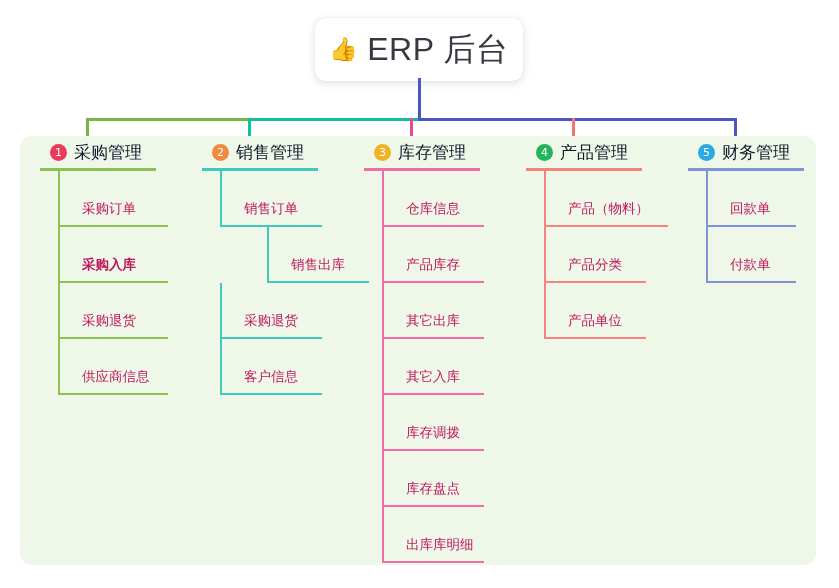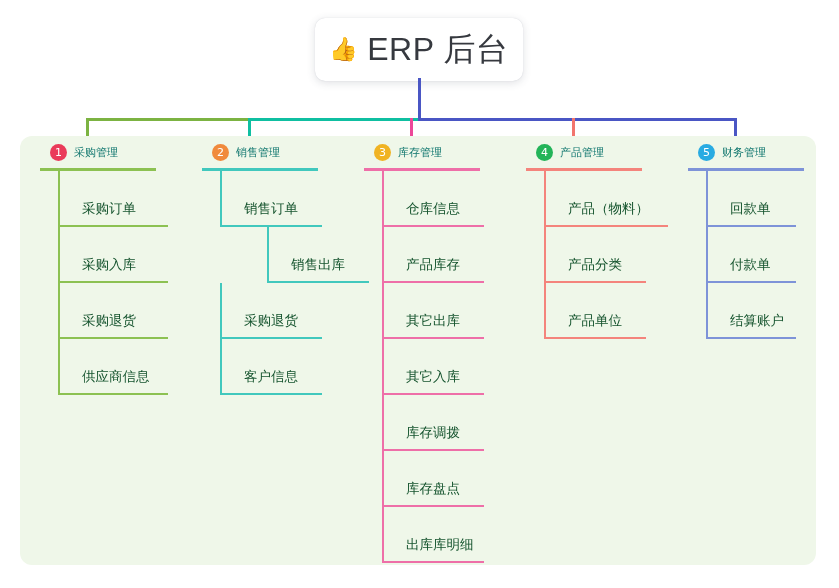--- a/index.html
+++ b/index.html
@@ -33,32 +33,32 @@
   }
 
   
   .col{position:absolute;top:0;}
   .col-head{display:flex;align-items:center;gap:7px;height:32px;padding-left:18px;}
   .badge{
     width:17px;height:17px;border-radius:50%;
     color:#fff;font-size:11px;line-height:17px;text-align:center;
     flex:0 0 auto;font-family:"DejaVu Sans",sans-serif;
   }
-  .col-title{font-size:11px;color:#0f766e;white-space:nowrap;}
+  .col-title{font-size:17px;color:#0f172a;white-space:nowrap;}
   .head-rule{height:3px;margin-left:8px;}
 
   .items{position:relative;margin-left:26px;}
   .item{
     position:relative;height:54px;
     border-left-style:solid;border-left-width:2px;
     border-bottom-style:solid;border-bottom-width:2px;
   }
   .item-label{
     position:absolute;left:22px;bottom:7px;
-    font-size:13.5px;color:#14532d;white-space:nowrap;
+    font-size:13.5px;color:#be185d;white-space:nowrap;
   }
 </style>
 </head>
 <body>
 
 <div id="stage">
 
   <div class="root-card">
     <span class="root-emoji">👍</span>
     <span class="root-title">ERP 后台</span>
@@ -83,21 +83,21 @@
         <div class="col" style="left: 12px;">
           <div class="col-head">
             <span class="badge" style="background: rgb(234, 59, 90);">1</span>
             <span class="col-title">采购管理</span>
           </div>
           <div class="head-rule" style="width: 116px; background: rgb(140, 193, 82);"></div>
           <div class="items">
             <div class="item" style="width: 108px; border-left-color: rgb(140, 193, 82); border-bottom-color: rgb(140, 193, 82);">
               <span class="item-label">采购订单</span>
             </div>
-            <div class="item" style="width: 108px; border-left-color: rgb(140, 193, 82); border-bottom-color: rgb(140, 193, 82);">
+            <div class="item" style="width: 108px; border-left-color: rgb(140, 193, 82); border-bottom-color: rgb(140, 193, 82); font-weight: bold;">
               <span class="item-label">采购入库</span>
             </div>
             <div class="item" style="width: 108px; border-left-color: rgb(140, 193, 82); border-bottom-color: rgb(140, 193, 82);">
               <span class="item-label">采购退货</span>
             </div>
             <div class="item" style="width: 108px; border-left-color: rgb(140, 193, 82); border-bottom-color: rgb(140, 193, 82);">
               <span class="item-label">供应商信息</span>
             </div>
           </div>
         </div>
@@ -176,21 +176,18 @@
             <span class="col-title">财务管理</span>
           </div>
           <div class="head-rule" style="width: 116px; background: rgb(126, 147, 216);"></div>
           <div class="items">
             <div class="item" style="width: 88px; border-left-color: rgb(126, 147, 216); border-bottom-color: rgb(126, 147, 216);">
               <span class="item-label">回款单</span>
             </div>
             <div class="item" style="width: 88px; border-left-color: rgb(126, 147, 216); border-bottom-color: rgb(126, 147, 216); text-decoration: underline;">
               <span class="item-label">付款单</span>
             </div>
-            <div class="item" style="width: 88px; border-left-color: rgb(126, 147, 216); border-bottom-color: rgb(126, 147, 216);">
-              <span class="item-label">结算账户</span>
-            </div>
           </div>
         </div>
       </div>
   </div>
 
 </div>
 
 </body></html>

